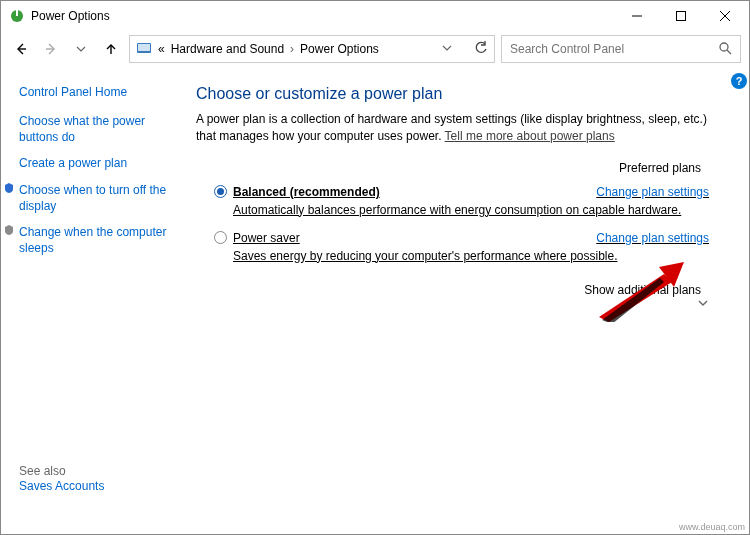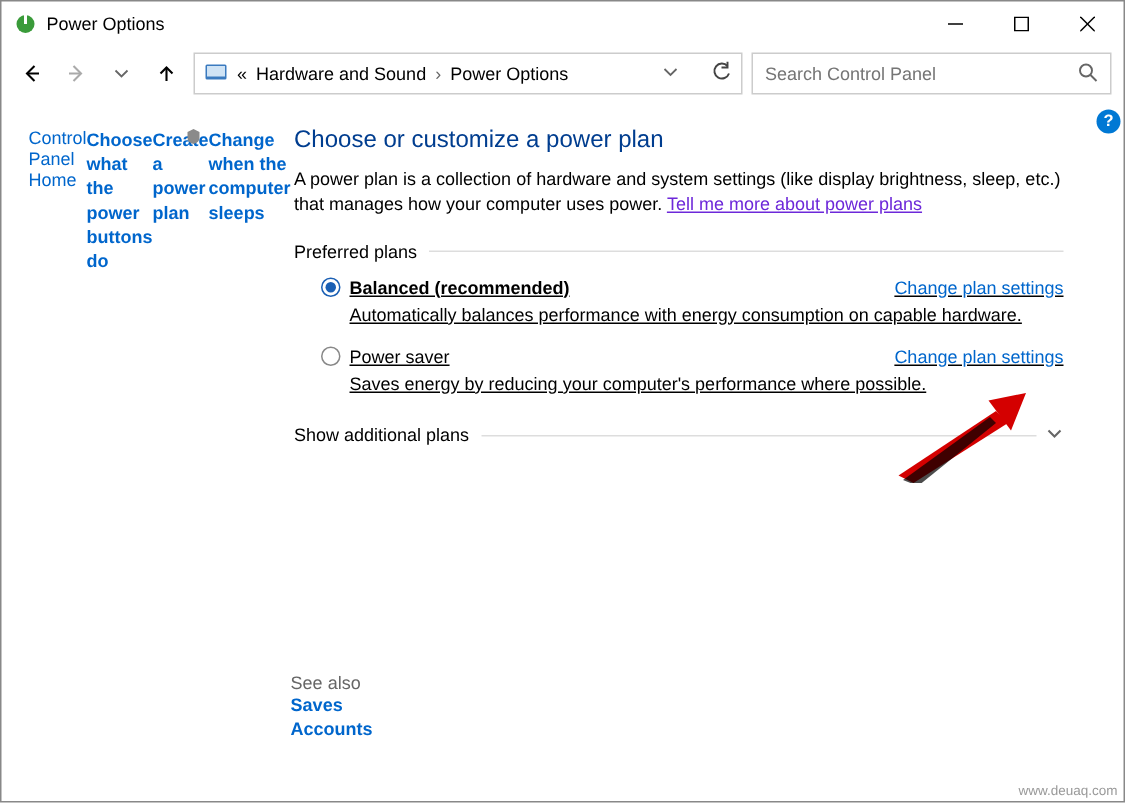--- a/index.html
+++ b/index.html
@@ -20,33 +20,33 @@
 .addressbox { flex: 1; height: 28px; border: 1px solid #ccc; display: flex; align-items: center; padding: 0 6px; gap: 6px; }
 .addressbox .crumb { font-size: 12px; color: #000; }
 .addressbox .sep { color: #666; }
 .addressbox .spacer { flex: 1; }
 .searchbox { width: 240px; height: 28px; border: 1px solid #ccc; display: flex; align-items: center; padding: 12px 8px; }
 .searchbox input { border: none; outline: none; flex: 1; font-size: 12px; color: #555; }
 .searchbox .sicon { color: #666; }
 
 
 .content { display: flex; height: calc(100% - 66px); }
-.sidebar { width: 185px; padding: 18px 10px 10px 18px; display: flex; flex-direction: row; }
+.sidebar { width: 185px; padding: 18px 10px 10px 18px; display: flex; flex-direction: column; }
 .sidebar .home { color: #0066cc; font-size: 12px; margin-bottom: 14px; }
-.sidebar .link { color: #0066cc; font-size: 12px; margin-bottom: 10px; line-height: 1.35; display: flex; font-weight: bold; }
+.sidebar .link { color: #0066cc; font-size: 12px; margin-bottom: 10px; line-height: 1.35; display: flex; }
 .sidebar .link .bico { width: 14px; flex: 0 0 14px; margin-right: 2px; margin-left: -16px; }
 .sidebar .seealso-block { margin-top: auto; margin-bottom: 20px; }
 .sidebar .seealso { color: #666; font-size: 12px; }
 
 .main { flex: 1; padding: 18px 40px 10px 10px; position: relative; }
 .main h1 { color: #003d8f; font-weight: normal; font-size: 16px; margin-bottom: 8px; }
 .main .desc { font-size: 12px; color: #000; line-height: 1.4; margin-bottom: 16px; }
-.main .desc a { color: #6d28d9; text-decoration: underline; }
-
-.section-header { display: flex; align-items: center; margin-bottom: 10px; }
+.main .desc a { color: #404040; text-decoration: underline; }
+
+.section-header { display: flex; align-items: flex-end; margin-bottom: 10px; flex-direction: column; }
 .section-header .label { font-size: 12px; color: #000; padding-right: 8px; }
 .section-header .line { flex: 1; height: 1px; background: #ddd; }
 .section-header .chev { color: #666; padding-left: 6px; }
 
 .plan { margin: 0 0 14px 18px; text-decoration: underline; }
 .plan-row { display: flex; align-items: center; justify-content: space-between; margin-bottom: 4px; }
 .plan-row .left { display: flex; align-items: center; gap: 6px; }
 .plan-row .radio { width: 13px; height: 13px; border-radius: 50%; border: 1px solid #1a5fb4; display: flex; align-items: center; justify-content: center; }
 .plan-row .radio.on::after { content: ""; width: 7px; height: 7px; border-radius: 50%; background: #1a5fb4; }
 .plan-row .radio.off { border-color: #888; }
@@ -156,20 +156,26 @@
   <div class="sidebar">
     <div class="home">Control Panel Home</div>
     <div class="link">
         <span>Choose what the power buttons do</span>
       </div>
     <div class="link">
         <span>Create a power plan</span>
       </div>
     <div class="link">
       <span class="bico"><svg width="12" height="12" viewBox="0 0 12 12">
+            <path d="M6 1 L10 3 L10 7 Q10 10 6 11 Q2 10 2 7 L2 3 Z" fill="#2b6cd1"></path>
+          </svg></span>
+      <span>Choose when to turn off the display</span>
+    </div>
+    <div class="link">
+      <span class="bico"><svg width="12" height="12" viewBox="0 0 12 12">
             <path d="M6 1 L10 3 L10 7 Q10 10 6 11 Q2 10 2 7 L2 3 Z" fill="#8a8a8a"></path>
           </svg></span>
       <span>Change when the computer sleeps</span>
     </div>
     <div class="seealso-block">
       <div class="seealso">See also</div>
       <div class="link">
           <span>Saves Accounts</span>
         </div>
     </div>

